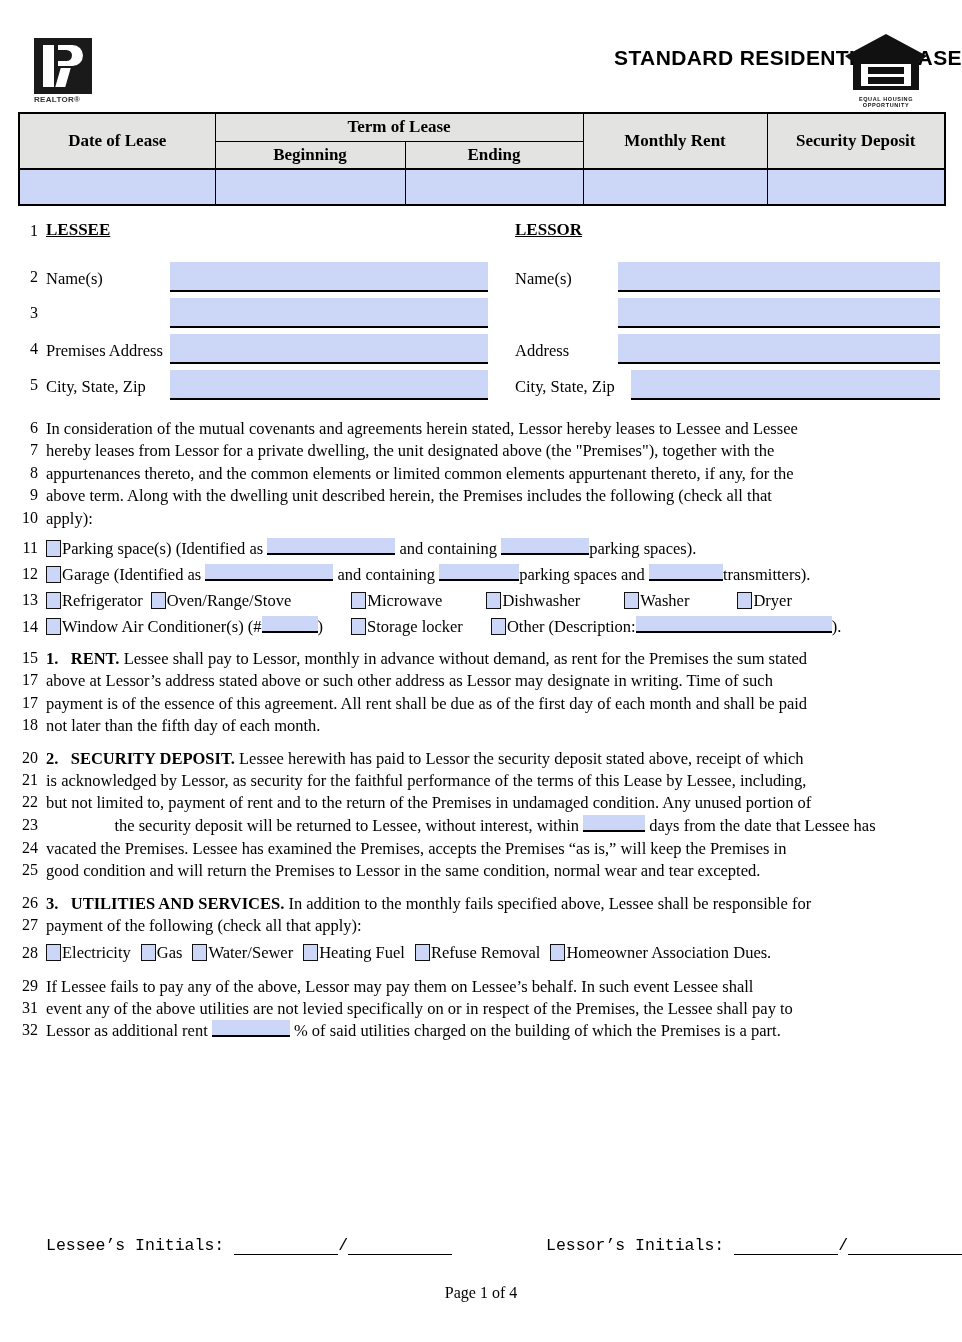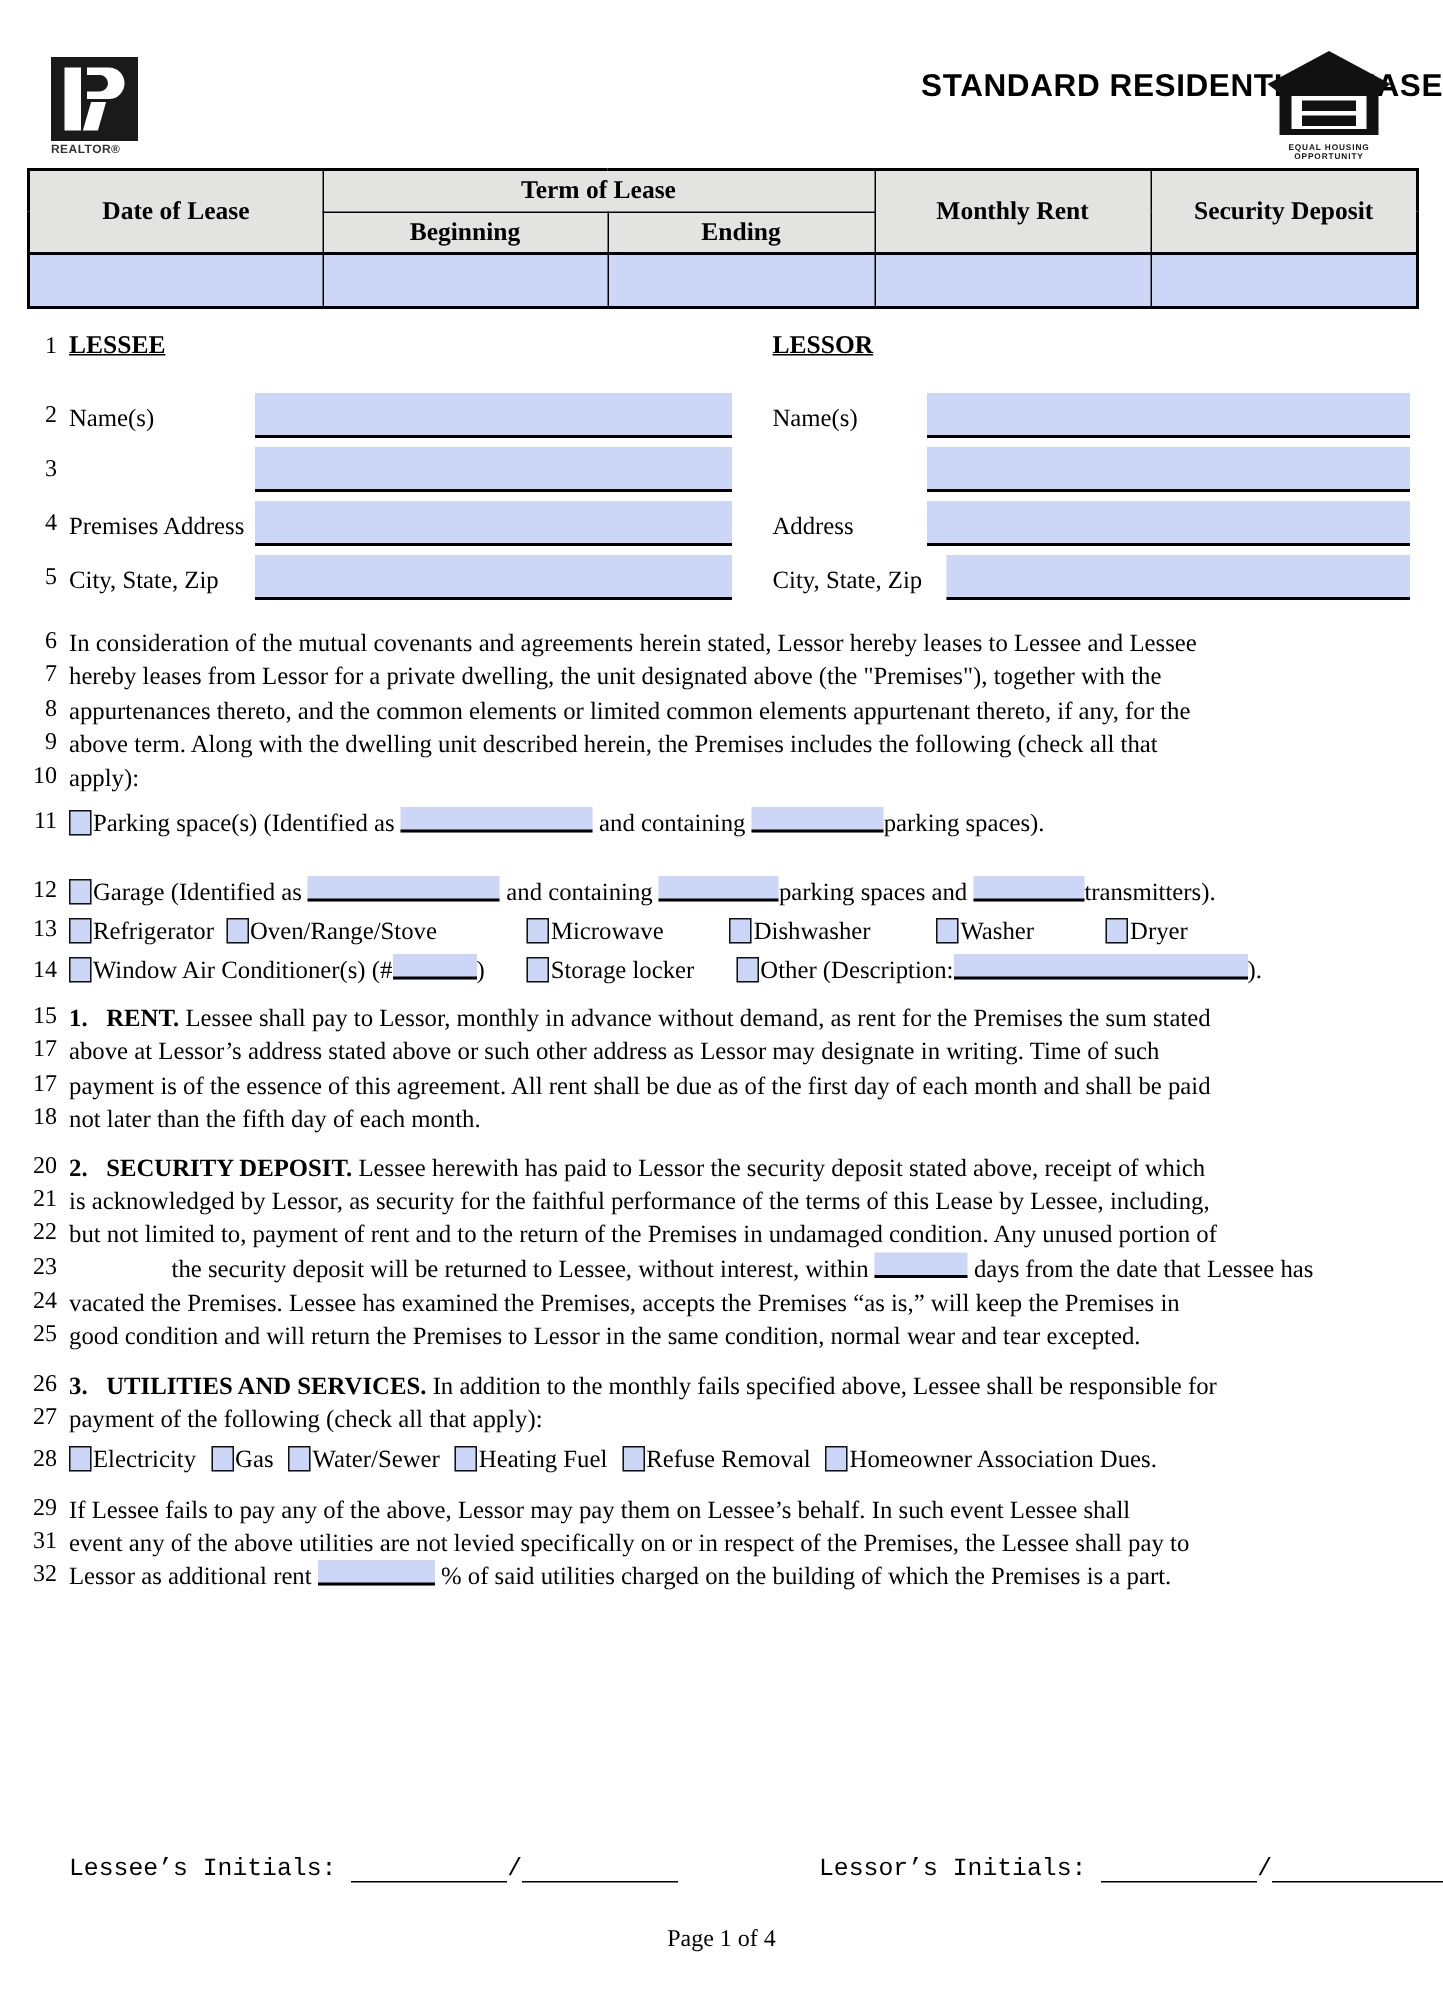--- a/index.html
+++ b/index.html
@@ -321,21 +321,21 @@
     <div class="row" style="margin-top:6px; height:26px;">
       <span class="lnum" style="top:3px;">11</span>
       <div class="cbline">
         <span class="cbx"></span><span>Parking space(s) (Identified as</span>
         <span class="fill" style="width:128px;"></span>
         <span>and containing</span>
         <span class="fill" style="width:88px;"></span><span>parking spaces).</span>
       </div>
     </div>
 
-    <div class="row" style="height:26px;margin-top:20px;">
+    <div class="row" style="height:26px;">
       <span class="lnum" style="top:3px;">12</span>
       <div class="cbline">
         <span class="cbx"></span><span>Garage (Identified as</span>
         <span class="fill" style="width:128px;"></span>
         <span>and containing</span>
         <span class="fill" style="width:80px;"></span><span>parking spaces and</span>
         <span class="fill" style="width:74px;"></span><span>transmitters).</span>
       </div>
     </div>
 

